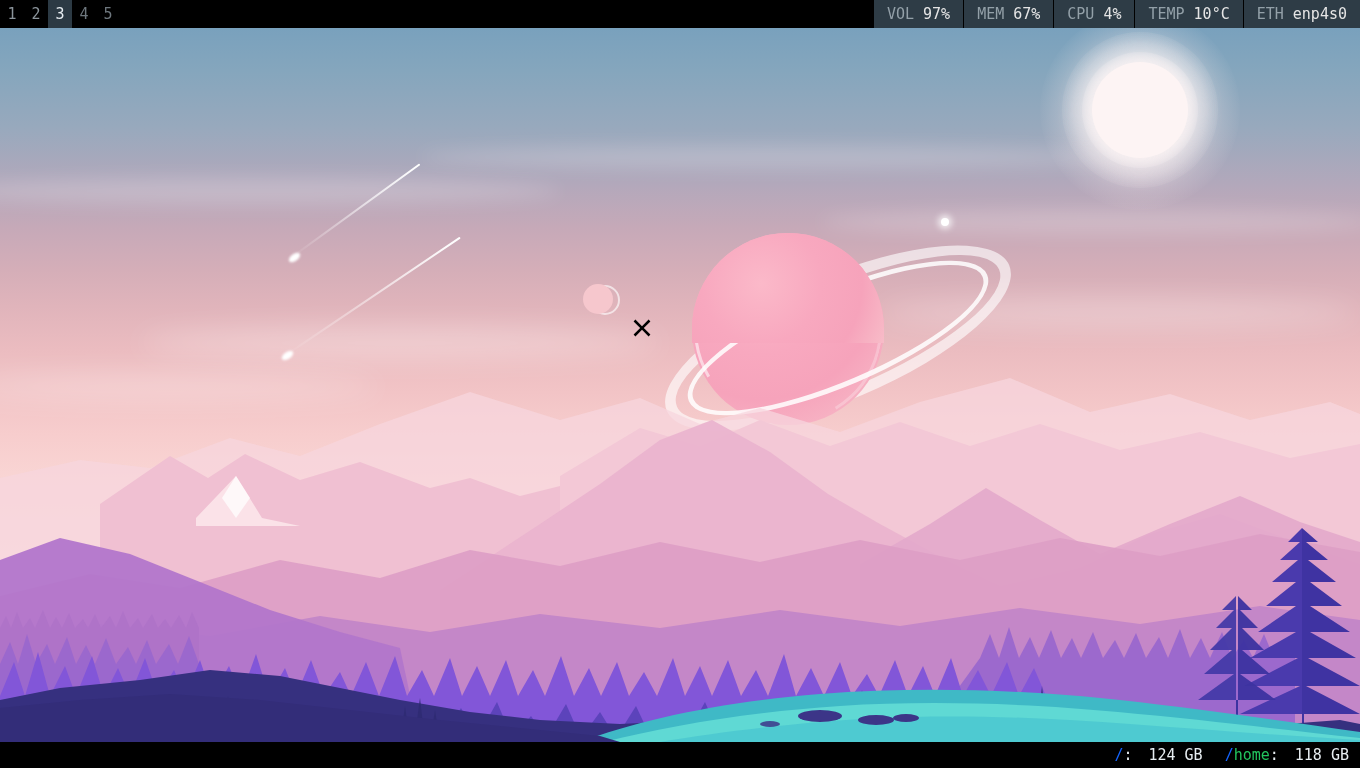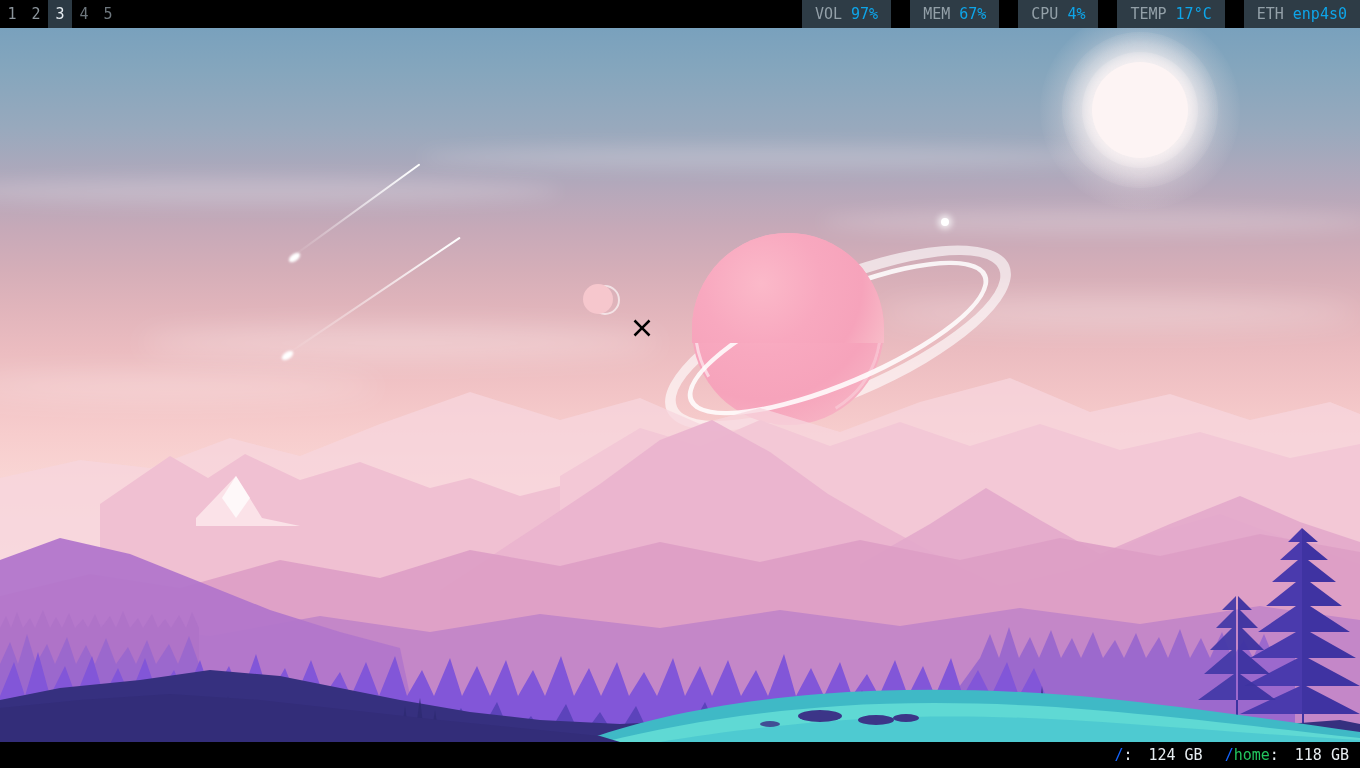--- a/index.html
+++ b/index.html
@@ -70,23 +70,23 @@
   #topbar { position:absolute; left:0; top:0; width:1360px; height:28px; background:#000;
             display:flex; align-items:stretch; font-size:15px; }
   #workspaces { display:flex; align-items:stretch; }
   .ws { display:flex; align-items:center; justify-content:center; width:24px; height:28px;
         color:#8b949b; letter-spacing:0; }
   .ws.active { color:#e8eef2; background:#2c3a44; }
   .ws.dim { color:#6e777e; }
   #topbar-spacer { flex:1; }
   #status-blocks { display:flex; align-items:stretch; }
   .sblock { display:flex; align-items:center; gap:9px; background:#2e3c46; padding:0 13px;
-            margin-left:19px; height:28px; }
+            margin-left:1px; height:28px; }
   .sblock .lbl { color:#93a0a8; }
-  .sblock .val { color:#0ea5e9; }
+  .sblock .val { color:#e5e5e5; }
   #blk-date { padding-right:18px; }
 
   
   #bottombar { position:absolute; left:0; bottom:0; width:1360px; height:26px; background:#000;
                display:flex; align-items:center; justify-content:flex-end; padding-right:11px;
                font-size:15px; gap:22px; color:#e8eef2; }
   .disk { display:flex; align-items:center; }
   .disk .slash { color:#1565ff; }
   .disk .mount { color:#22c55e; }
   .disk .colon { color:#e8eef2; }
@@ -271,21 +271,21 @@
       <div class="sblock">
         <span class="lbl">MEM</span>
         <span class="val">67%</span>
       </div>
       <div class="sblock">
         <span class="lbl">CPU</span>
         <span class="val">4%</span>
       </div>
       <div class="sblock">
         <span class="lbl">TEMP</span>
-        <span class="val">17°C</span>
+        <span class="val">10°C</span>
       </div>
       <div class="sblock">
         <span class="lbl">ETH</span>
         <span class="val">enp4s0</span>
       </div>
     </div>
   </div>
 
   <div id="bottombar">
     <div class="disk">

